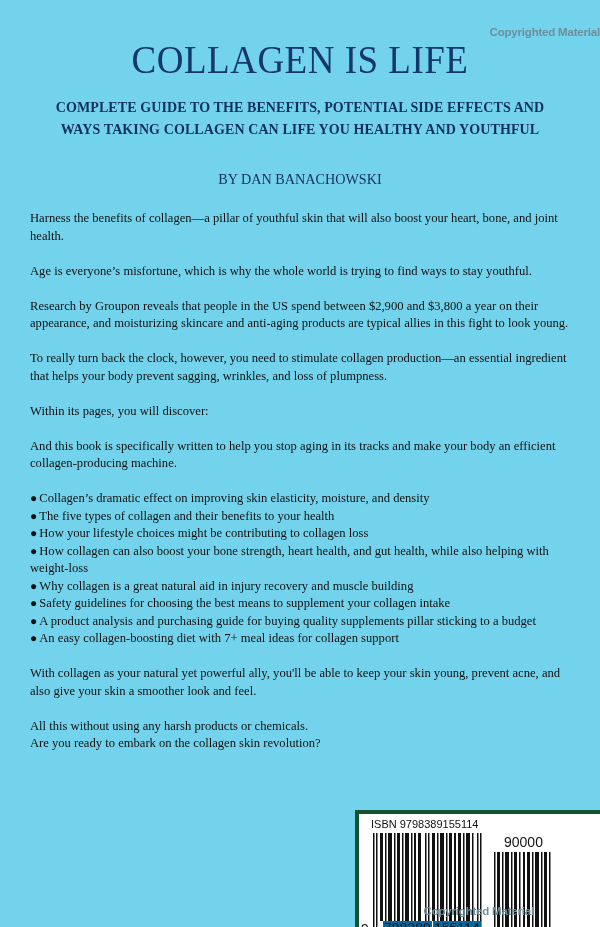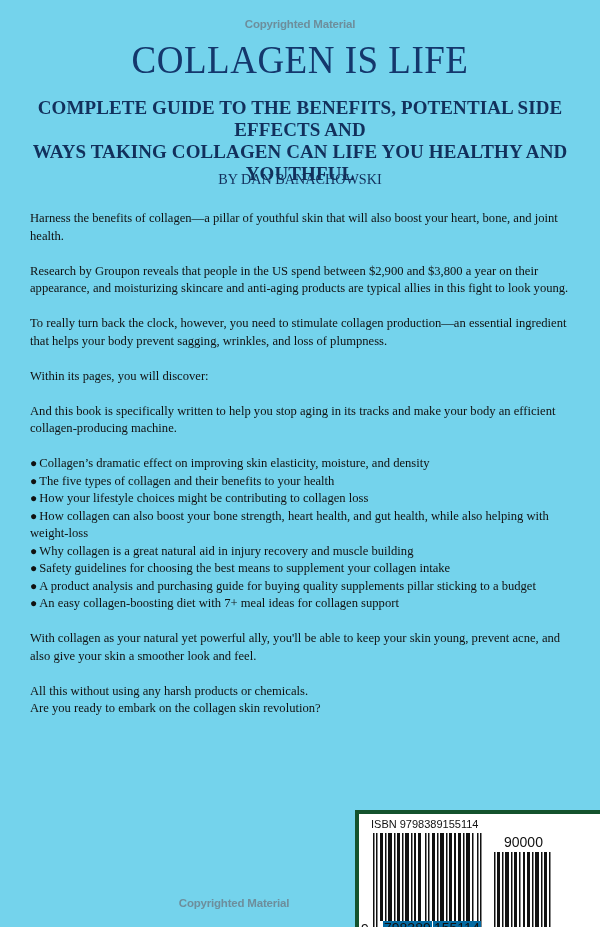--- a/index.html
+++ b/index.html
@@ -4,36 +4,36 @@
   <style>
     html, body { margin: 0; padding: 0; }
     body {
       width: 600px; height: 927px; overflow: hidden;
       background: #74d3ec;
       position: relative;
       font-family: "Liberation Serif", "DejaVu Serif", serif;
       color: #111;
     }
     .copyright {
-      position: absolute; left: 0; width: 600px; text-align: center;
+      position: absolute; left: 0; width: 600px; text-align: right;
       font-family: "Liberation Sans", "DejaVu Sans", sans-serif;
-      font-size: 11.5px; font-weight: bold; color: #6d8e9c; letter-spacing: -0.2px;
+      font-size: 11.5px; font-weight: bold; color: #6d8e9c; letter-spacing: -0.2px; margin-top: 8px;
     }
     .copyright.top { top: 18px; }
     .copyright.bottom { top: 897px; left: -66px; }
     .title {
       position: absolute; top: 38px; left: 0; width: 600px; text-align: center;
       font-family: "Liberation Serif", "DejaVu Serif", serif;
       font-size: 37px; color: #14376c; letter-spacing: 0.5px; font-weight: normal;
       transform: scaleY(1.08);
     }
     .subtitle {
       position: absolute; top: 97px; left: 0; width: 600px; text-align: center;
       font-family: "Liberation Serif", "DejaVu Serif", serif;
-      font-size: 19px; line-height: 22px; color: #12305c; font-weight: bold;
+      font-size: 14px; line-height: 22px; color: #12305c; font-weight: bold;
       letter-spacing: 0.1px;
     }
     .author {
       position: absolute; top: 171px; left: 0; width: 600px; text-align: center;
       font-family: "Liberation Serif", "DejaVu Serif", serif;
       font-size: 14.2px; color: #12305c; font-weight: normal;
     }
     .body-text {
       position: absolute; top: 210px; left: 30px; width: 545px;
       font-size: 12.6px; line-height: 17.5px; color: #111;
@@ -75,20 +75,21 @@
 
 <div class="subtitle">
   <div>COMPLETE GUIDE TO THE BENEFITS, POTENTIAL SIDE EFFECTS AND</div>
   <div>WAYS TAKING COLLAGEN CAN LIFE YOU HEALTHY AND YOUTHFUL</div>
 </div>
 
 <div class="author">BY DAN BANACHOWSKI</div>
 
 <div class="body-text">
   <p>Harness the benefits of collagen—a pillar of youthful skin that will also boost your heart, bone, and joint health.</p>
+  <p>Age is everyone’s misfortune, which is why the whole world is trying to find ways to stay youthful.</p>
   <p>Research by Groupon reveals that people in the US spend between $2,900 and $3,800 a year on their appearance, and moisturizing skincare and anti-aging products are typical allies in this fight to look young.</p>
   <p>To really turn back the clock, however, you need to stimulate collagen production—an essential ingredient that helps your body prevent sagging, wrinkles, and loss of plumpness.</p>
   <p>Within its pages, you will discover:</p>
   <p>And this book is specifically written to help you stop aging in its tracks and make your body an efficient collagen-producing machine.</p>
 
   <ul class="bullets">
     <li><span class="dot">●</span><span>Collagen’s dramatic effect on improving skin elasticity, moisture, and density</span></li>
     <li><span class="dot">●</span><span>The five types of collagen and their benefits to your health</span></li>
     <li><span class="dot">●</span><span>How your lifestyle choices might be contributing to collagen loss</span></li>
     <li><span class="dot">●</span><span>How collagen can also boost your bone strength, heart health, and gut health, while also helping with weight-loss</span></li>

